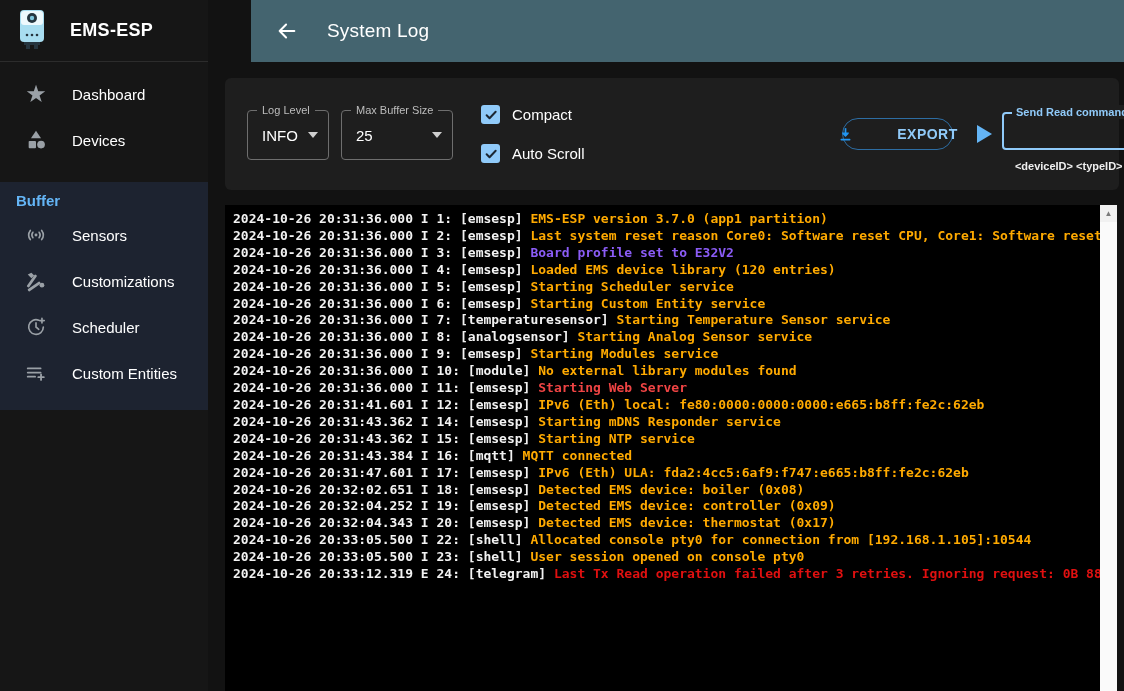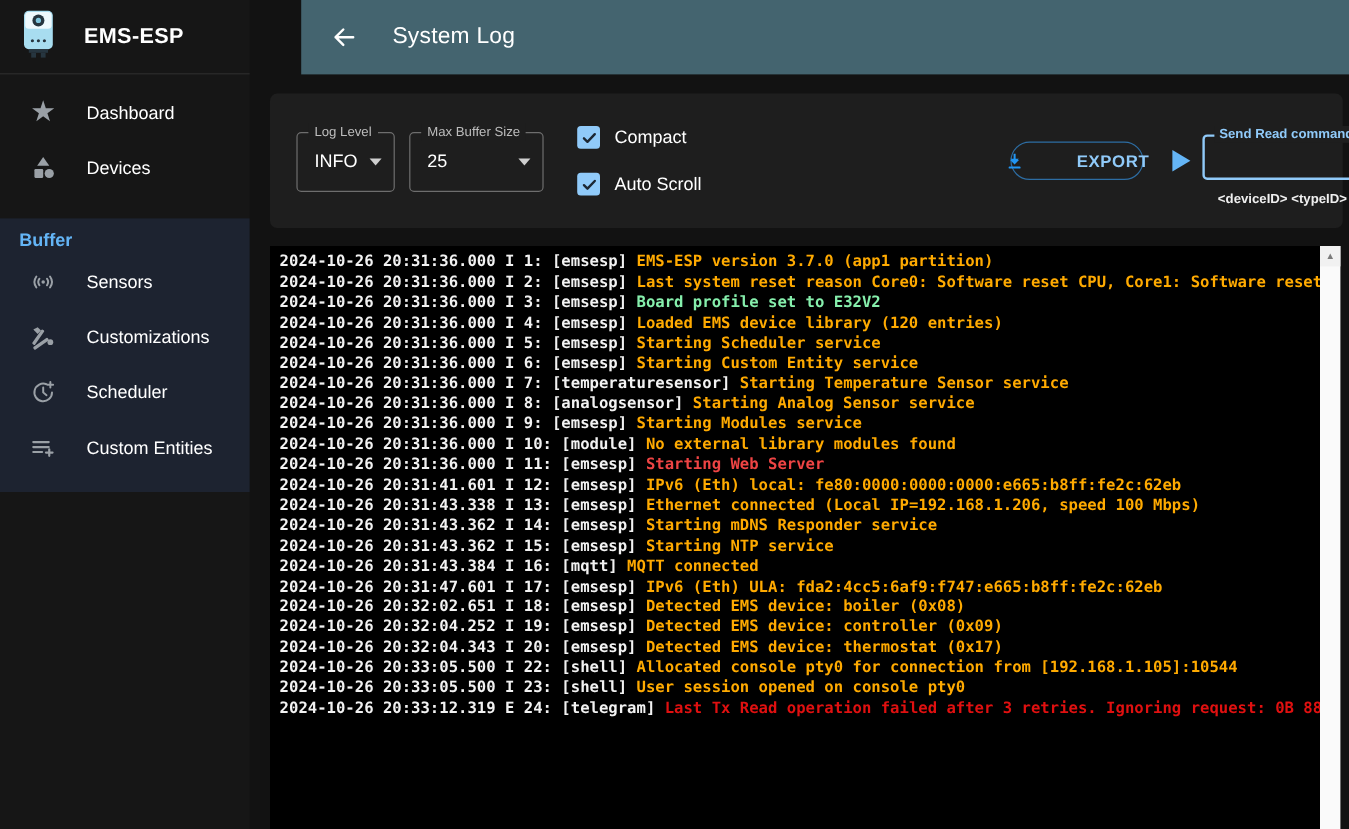--- a/index.html
+++ b/index.html
@@ -214,31 +214,30 @@
   <div class="send-box">
     <span class="flabel">Send Read command</span>
     <input class="send-input" type="text" value="" style="">
   </div>
   <div class="send-helper">&lt;deviceID&gt; &lt;typeID&gt; [offset] [len]</div>
 </section>
 
 <div class="console" id="console">
     <div class="logline"><span class="pfx">2024-10-26 20:31:36.000 I 1: [emsesp] </span><span style="color: rgb(255, 170, 0);">EMS-ESP version 3.7.0 (app1 partition)</span></div>
     <div class="logline"><span class="pfx">2024-10-26 20:31:36.000 I 2: [emsesp] </span><span style="color: rgb(255, 170, 0);">Last system reset reason Core0: Software reset CPU, Core1: Software reset</span></div>
-    <div class="logline"><span class="pfx">2024-10-26 20:31:36.000 I 3: [emsesp] </span><span style="color: #86efac;">Board profile set to E32V2</span></div>
+    <div class="logline"><span class="pfx">2024-10-26 20:31:36.000 I 3: [emsesp] </span><span style="color: #8b5cf6;">Board profile set to E32V2</span></div>
     <div class="logline"><span class="pfx">2024-10-26 20:31:36.000 I 4: [emsesp] </span><span style="color: rgb(255, 170, 0);">Loaded EMS device library (120 entries)</span></div>
     <div class="logline"><span class="pfx">2024-10-26 20:31:36.000 I 5: [emsesp] </span><span style="color: rgb(255, 170, 0);">Starting Scheduler service</span></div>
     <div class="logline"><span class="pfx">2024-10-26 20:31:36.000 I 6: [emsesp] </span><span style="color: rgb(255, 170, 0);">Starting Custom Entity service</span></div>
     <div class="logline"><span class="pfx">2024-10-26 20:31:36.000 I 7: [temperaturesensor] </span><span style="color: rgb(255, 170, 0);">Starting Temperature Sensor service</span></div>
     <div class="logline"><span class="pfx">2024-10-26 20:31:36.000 I 8: [analogsensor] </span><span style="color: rgb(255, 170, 0);">Starting Analog Sensor service</span></div>
     <div class="logline"><span class="pfx">2024-10-26 20:31:36.000 I 9: [emsesp] </span><span style="color: rgb(255, 170, 0);">Starting Modules service</span></div>
     <div class="logline"><span class="pfx">2024-10-26 20:31:36.000 I 10: [module] </span><span style="color: rgb(255, 170, 0);">No external library modules found</span></div>
     <div class="logline"><span class="pfx">2024-10-26 20:31:36.000 I 11: [emsesp] </span><span style="color: #ef4444;">Starting Web Server</span></div>
     <div class="logline"><span class="pfx">2024-10-26 20:31:41.601 I 12: [emsesp] </span><span style="color: rgb(255, 170, 0);">IPv6 (Eth) local: fe80:0000:0000:0000:e665:b8ff:fe2c:62eb</span></div>
-    <div class="logline"><span class="pfx">2024-10-26 20:31:43.338 I 13: [emsesp] </span><span style="color: rgb(255, 170, 0);">Ethernet connected (Local IP=192.168.1.206, speed 100 Mbps)</span></div>
     <div class="logline"><span class="pfx">2024-10-26 20:31:43.362 I 14: [emsesp] </span><span style="color: rgb(255, 170, 0);">Starting mDNS Responder service</span></div>
     <div class="logline"><span class="pfx">2024-10-26 20:31:43.362 I 15: [emsesp] </span><span style="color: rgb(255, 170, 0);">Starting NTP service</span></div>
     <div class="logline"><span class="pfx">2024-10-26 20:31:43.384 I 16: [mqtt] </span><span style="color: rgb(255, 170, 0);">MQTT connected</span></div>
     <div class="logline"><span class="pfx">2024-10-26 20:31:47.601 I 17: [emsesp] </span><span style="color: rgb(255, 170, 0);">IPv6 (Eth) ULA: fda2:4cc5:6af9:f747:e665:b8ff:fe2c:62eb</span></div>
     <div class="logline"><span class="pfx">2024-10-26 20:32:02.651 I 18: [emsesp] </span><span style="color: rgb(255, 170, 0);">Detected EMS device: boiler (0x08)</span></div>
     <div class="logline"><span class="pfx">2024-10-26 20:32:04.252 I 19: [emsesp] </span><span style="color: rgb(255, 170, 0);">Detected EMS device: controller (0x09)</span></div>
     <div class="logline"><span class="pfx">2024-10-26 20:32:04.343 I 20: [emsesp] </span><span style="color: rgb(255, 170, 0);">Detected EMS device: thermostat (0x17)</span></div>
     <div class="logline"><span class="pfx">2024-10-26 20:33:05.500 I 22: [shell] </span><span style="color: rgb(255, 170, 0);">Allocated console pty0 for connection from [192.168.1.105]:10544</span></div>
     <div class="logline"><span class="pfx">2024-10-26 20:33:05.500 I 23: [shell] </span><span style="color: rgb(255, 170, 0);">User session opened on console pty0</span></div>
     <div class="logline"><span class="pfx">2024-10-26 20:33:12.319 E 24: [telegram] </span><span style="color: rgb(224, 16, 16);">Last Tx Read operation failed after 3 retries. Ignoring request: 0B 88</span></div>

